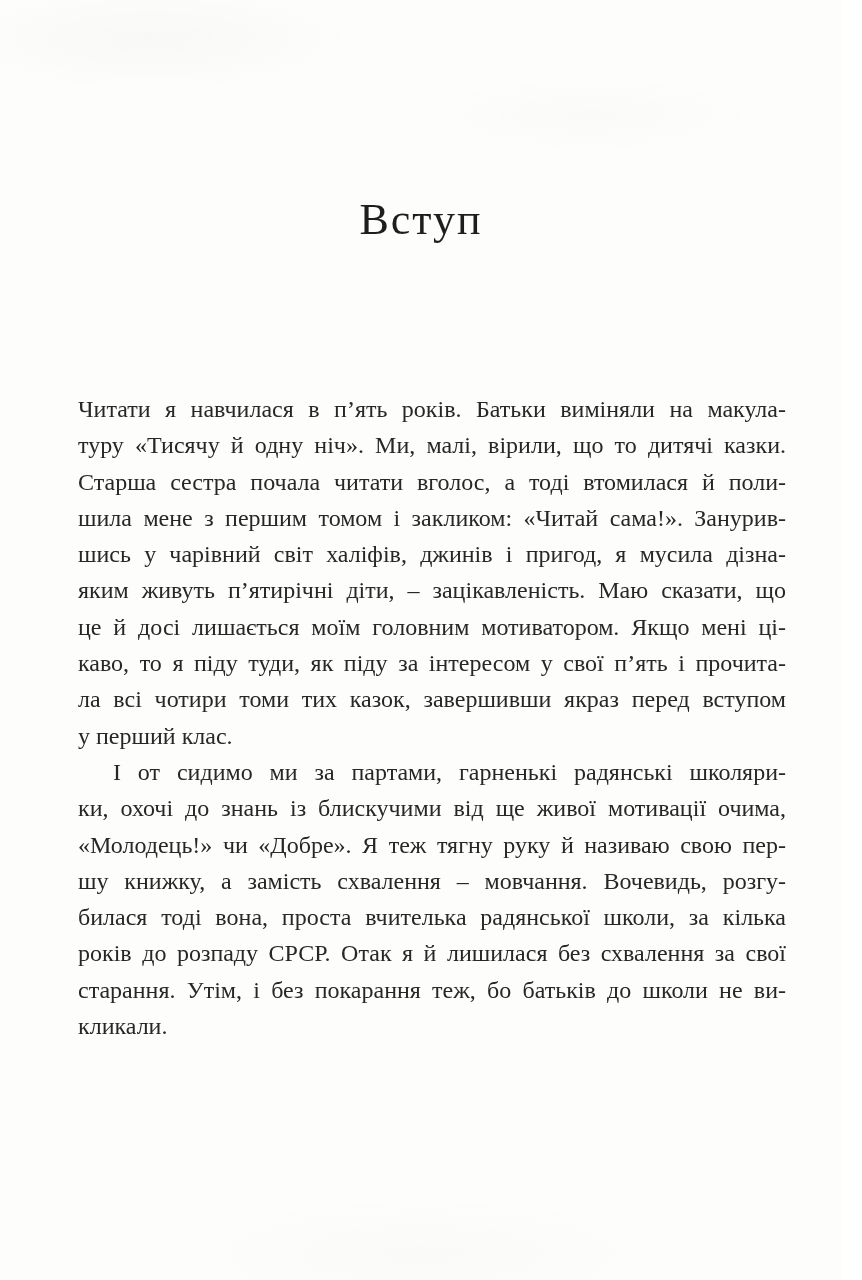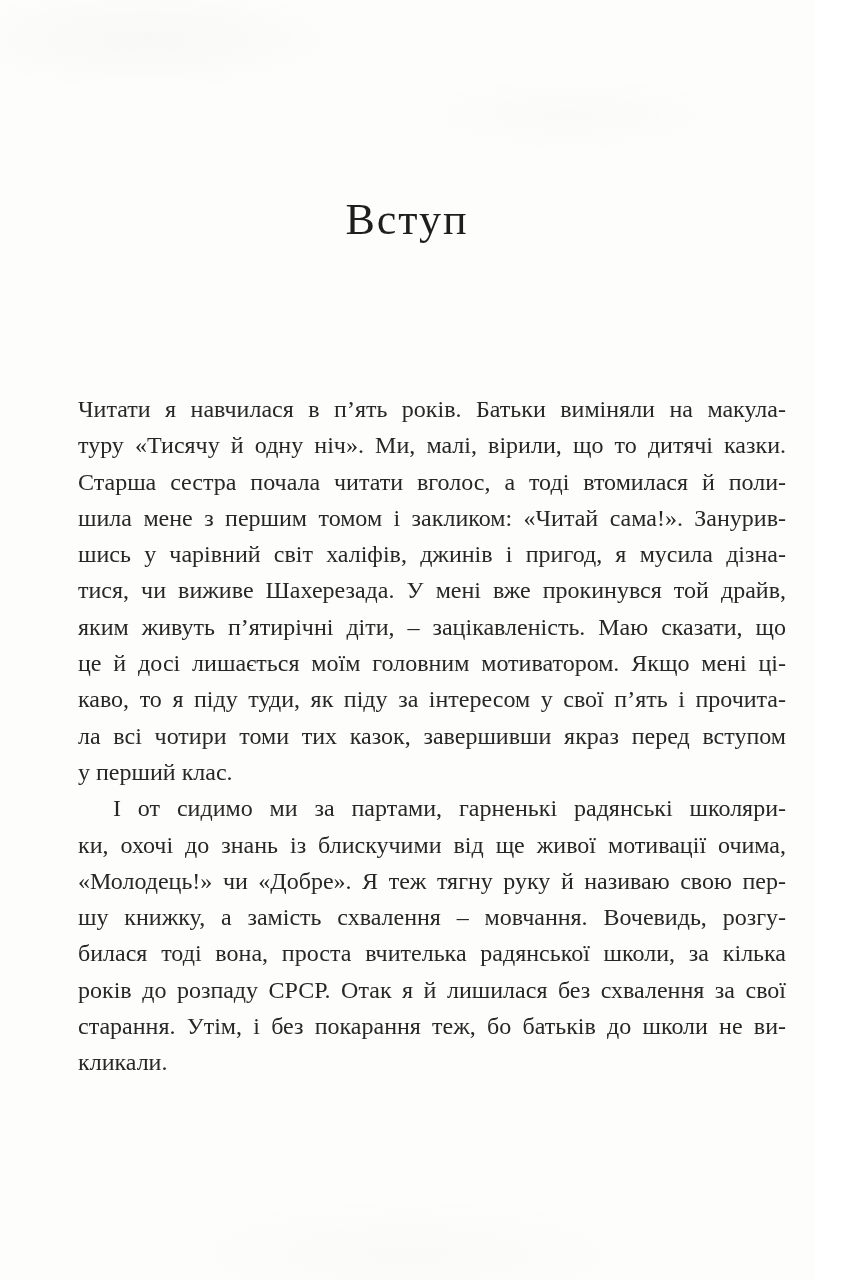--- a/index.html
+++ b/index.html
@@ -12,20 +12,21 @@
     width: 814px;
     height: 1280px;
     background:
       radial-gradient(ellipse 300px 80px at 18% 3%, rgba(0,0,0,0.018), transparent 70%),
       radial-gradient(ellipse 260px 60px at 70% 9%, rgba(0,0,0,0.012), transparent 70%),
       radial-gradient(ellipse 400px 90px at 50% 98%, rgba(0,0,0,0.012), transparent 70%),
       #fdfdfc;
     overflow: hidden;
     font-family: "Liberation Serif", "DejaVu Serif", serif;
     color: #262626;
+    padding-left: 28px;
   }
   .chapter-title {
     position: absolute;
     top: 196px;
     left: 0;
     width: 100%;
     margin: 0;
     text-align: center;
     font-family: "Liberation Serif", "DejaVu Serif", serif;
     font-weight: normal;
@@ -77,21 +78,20 @@
   <h1 class="chapter-title">Вступ</h1>
 
   <main class="body-text">
 
     <div class="paragraph">
       <div class="line">Читати я навчилася в п’ять років. Батьки виміняли на макула-</div>
       <div class="line">туру «Тисячу й одну ніч». Ми, малі, вірили, що то дитячі казки.</div>
       <div class="line">Старша сестра почала читати вголос, а тоді втомилася й поли-</div>
       <div class="line">шила мене з першим томом і закликом: «Читай сама!». Занурив-</div>
       <div class="line">шись у чарівний світ халіфів, джинів і пригод, я мусила дізна-</div>
-      <div class="line">тися, чи виживе Шахерезада. У мені вже прокинувся той драйв,</div>
       <div class="line">яким живуть п’ятирічні діти, – зацікавленість. Маю сказати, що</div>
       <div class="line">це й досі лишається моїм головним мотиватором. Якщо мені ці-</div>
       <div class="line">каво, то я піду туди, як піду за інтересом у свої п’ять і прочита-</div>
       <div class="line">ла всі чотири томи тих казок, завершивши якраз перед вступом</div>
       <div class="line para-end">у перший клас.</div>
     </div>
 
     <div class="paragraph">
       <div class="line indent">І от сидимо ми за партами, гарненькі радянські школяри-</div>
       <div class="line">ки, охочі до знань із блискучими від ще живої мотивації очима,</div>

